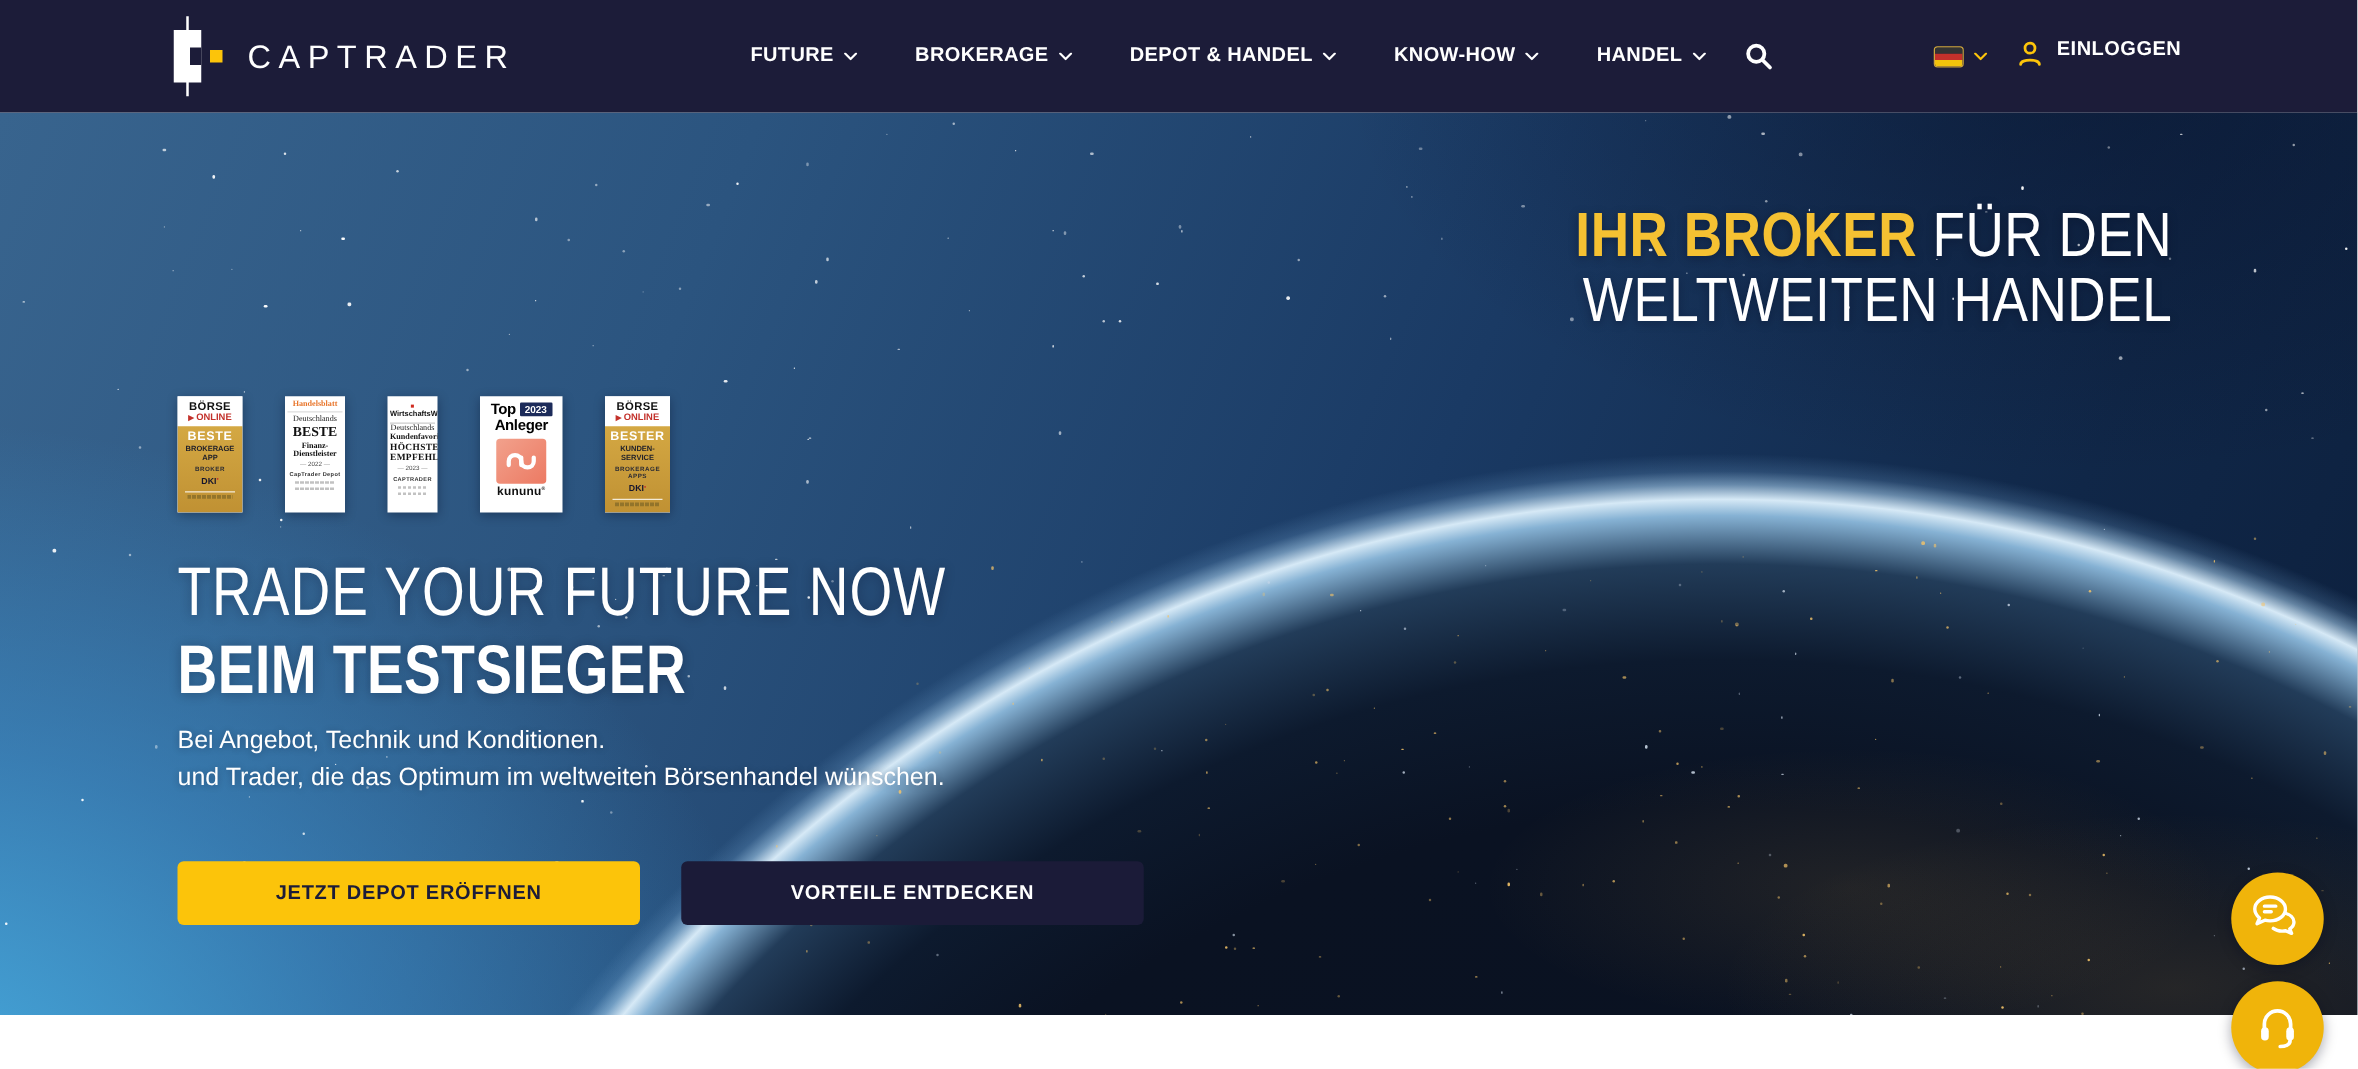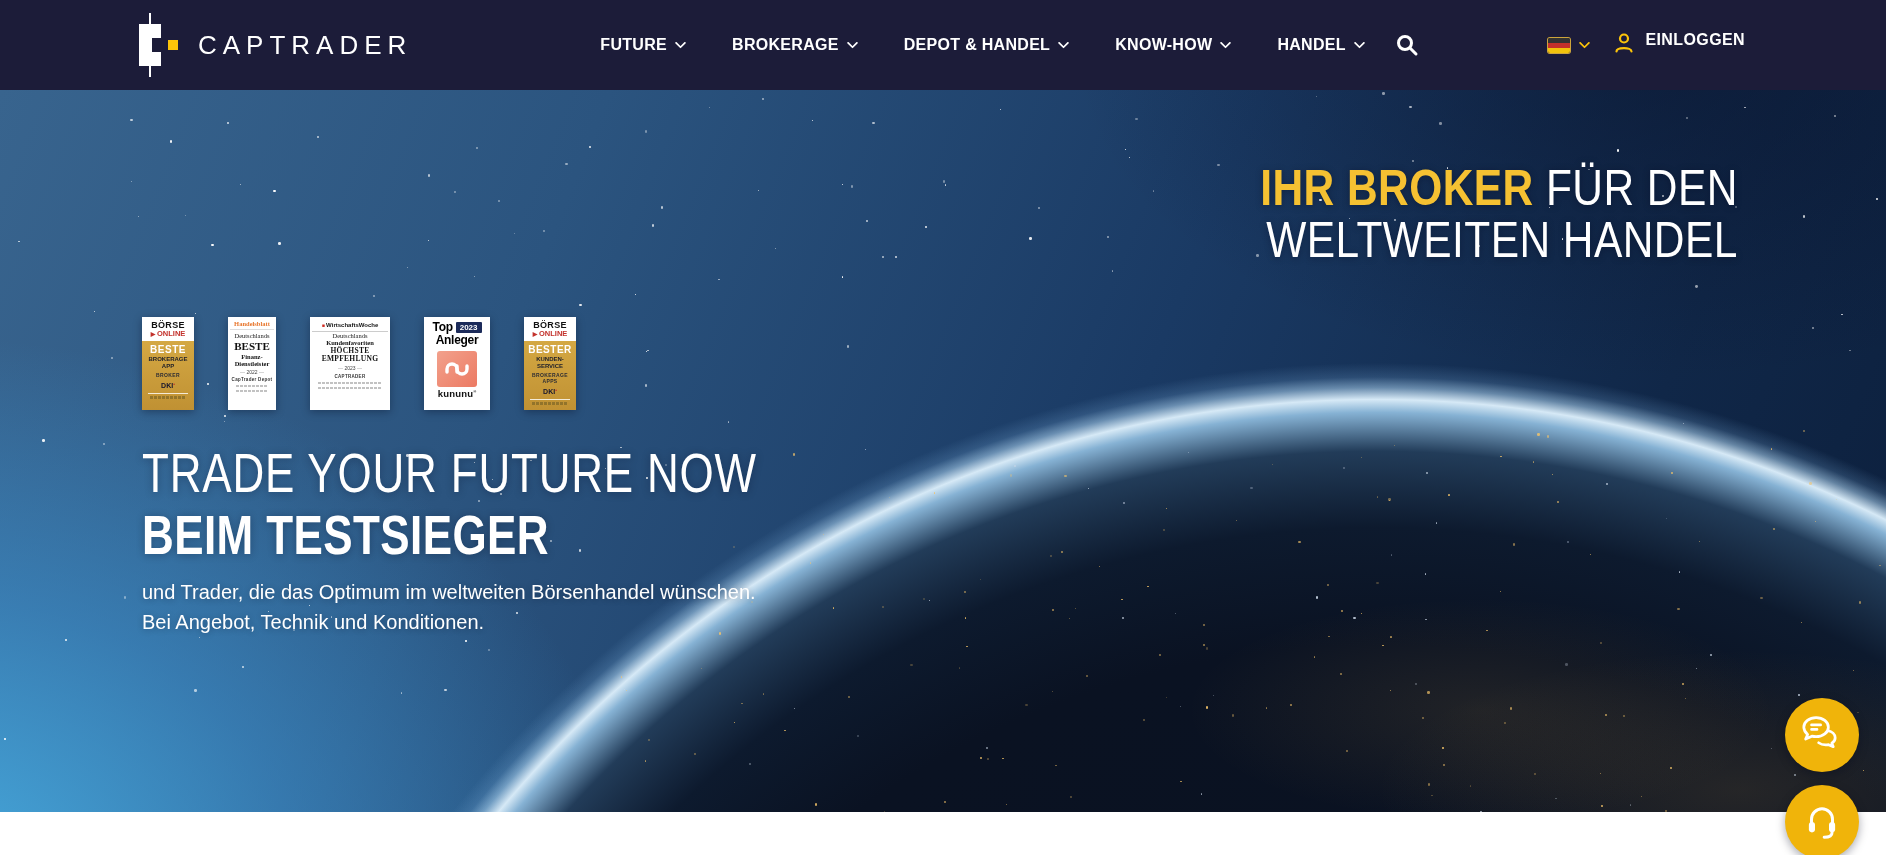--- a/index.html
+++ b/index.html
@@ -115,21 +115,21 @@
   .badge-press { width:48px; text-align:center; padding:3px 2px; }
   .hb-head { font-family:"Liberation Serif", serif; font-size:6.5px; font-weight:700; color:#e8762c; border-bottom:1px solid #ddd; padding-bottom:2px; margin-bottom:2px; }
   .press-region { font-family:"Liberation Serif", serif; font-size:6.5px; color:#222; }
   .press-award { font-family:"Liberation Serif", serif; font-size:11px; font-weight:700; color:#111; }
   .press-sub { font-family:"Liberation Serif", serif; font-size:6.5px; font-weight:700; color:#111; }
   .press-year { font-size:5px; color:#444; margin-top:2px; }
   .press-year::before, .press-year::after { content:" — "; color:#999; }
   .press-recip { font-size:4.5px; font-weight:700; color:#333; margin-top:2px; letter-spacing:0.3px; }
   .press-fine { height:2px; margin:3px 6px 0; background:repeating-linear-gradient(90deg,#999 0 3px,transparent 3px 4px); opacity:.6; }
 
-  .badge-wiwo { width:80px; }
+  .badge-wiwo { width:40px; }
   .ww-head { font-size:6px; font-weight:800; color:#111; border-bottom:1px solid #ccc; padding:2px 0; }
   .ww-head::before { content:"■ "; color:#d02b20; font-size:5px; }
   .ww-award { font-family:"Liberation Serif", serif; font-size:7.5px; font-weight:700; color:#111; letter-spacing:0.3px; }
 
   .badge-kununu { width:66px; text-align:center; padding:4px 3px; }
   .ku-row { display:flex; align-items:center; justify-content:center; gap:3px; }
   .ku-top { font-size:12px; font-weight:800; color:#000; letter-spacing:-0.3px; }
   .ku-year { font-size:8px; font-weight:800; color:#fff; background:#1c2b5a; padding:1px 4px; border-radius:1px; }
   .ku-company { font-size:12px; font-weight:800; color:#000; letter-spacing:-0.3px; margin-top:-1px; }
   .ku-tile { width:40px; height:36px; margin:3px auto 2px; background:linear-gradient(135deg,#f2a18c,#ec7a63); border-radius:3px; display:flex; align-items:center; justify-content:center; }
@@ -644,24 +644,28 @@
         <div class="bg-div"></div>
         <div class="bg-fine"></div>
       </div>
     </div>
   </div>
 
   <h1 class="title1">TRADE YOUR FUTURE NOW</h1>
   <h1 class="title2">BEIM TESTSIEGER</h1>
 
   <p class="hero-par">
+    <span>Bei Angebot, Technik und Konditionen.</span>
     <span>und Trader, die das Optimum im weltweiten Börsenhandel wünschen.</span>
-    <span>Bei Angebot, Technik und Konditionen.</span>
   </p>
 
+  <div class="cta-row">
+    <button class="btn btn-primary">JETZT DEPOT ERÖFFNEN</button>
+    <button class="btn btn-secondary">VORTEILE ENTDECKEN</button>
+  </div>
 </section>
 
 <button class="float-btn float-chat" aria-label="chat">
   <span>
     <svg width="44" height="40" viewBox="0 0 48 44" fill="none" stroke="#ffffff" stroke-width="3" stroke-linecap="round" stroke-linejoin="round">
       <path d="M31 14.5c0 5.8-6 10.5-13.5 10.5-1.6 0-3.2-.2-4.6-.6L6 27.5l2.2-5C6.1 20.6 4 17.7 4 14.5 4 8.7 10 4 17.5 4S31 8.7 31 14.5z"></path>
       <path d="M12.5 12h10M12.5 17h6"></path>
       <path d="M30.5 18.2c4.6 1 8 4.1 8 7.8 0 2.4-1.4 4.6-3.7 6.1l1.6 3.9-5.2-2.3c-1 .2-2.1.3-3.2.3-3 0-5.7-.9-7.7-2.4"></path>
     </svg>
   </span>

